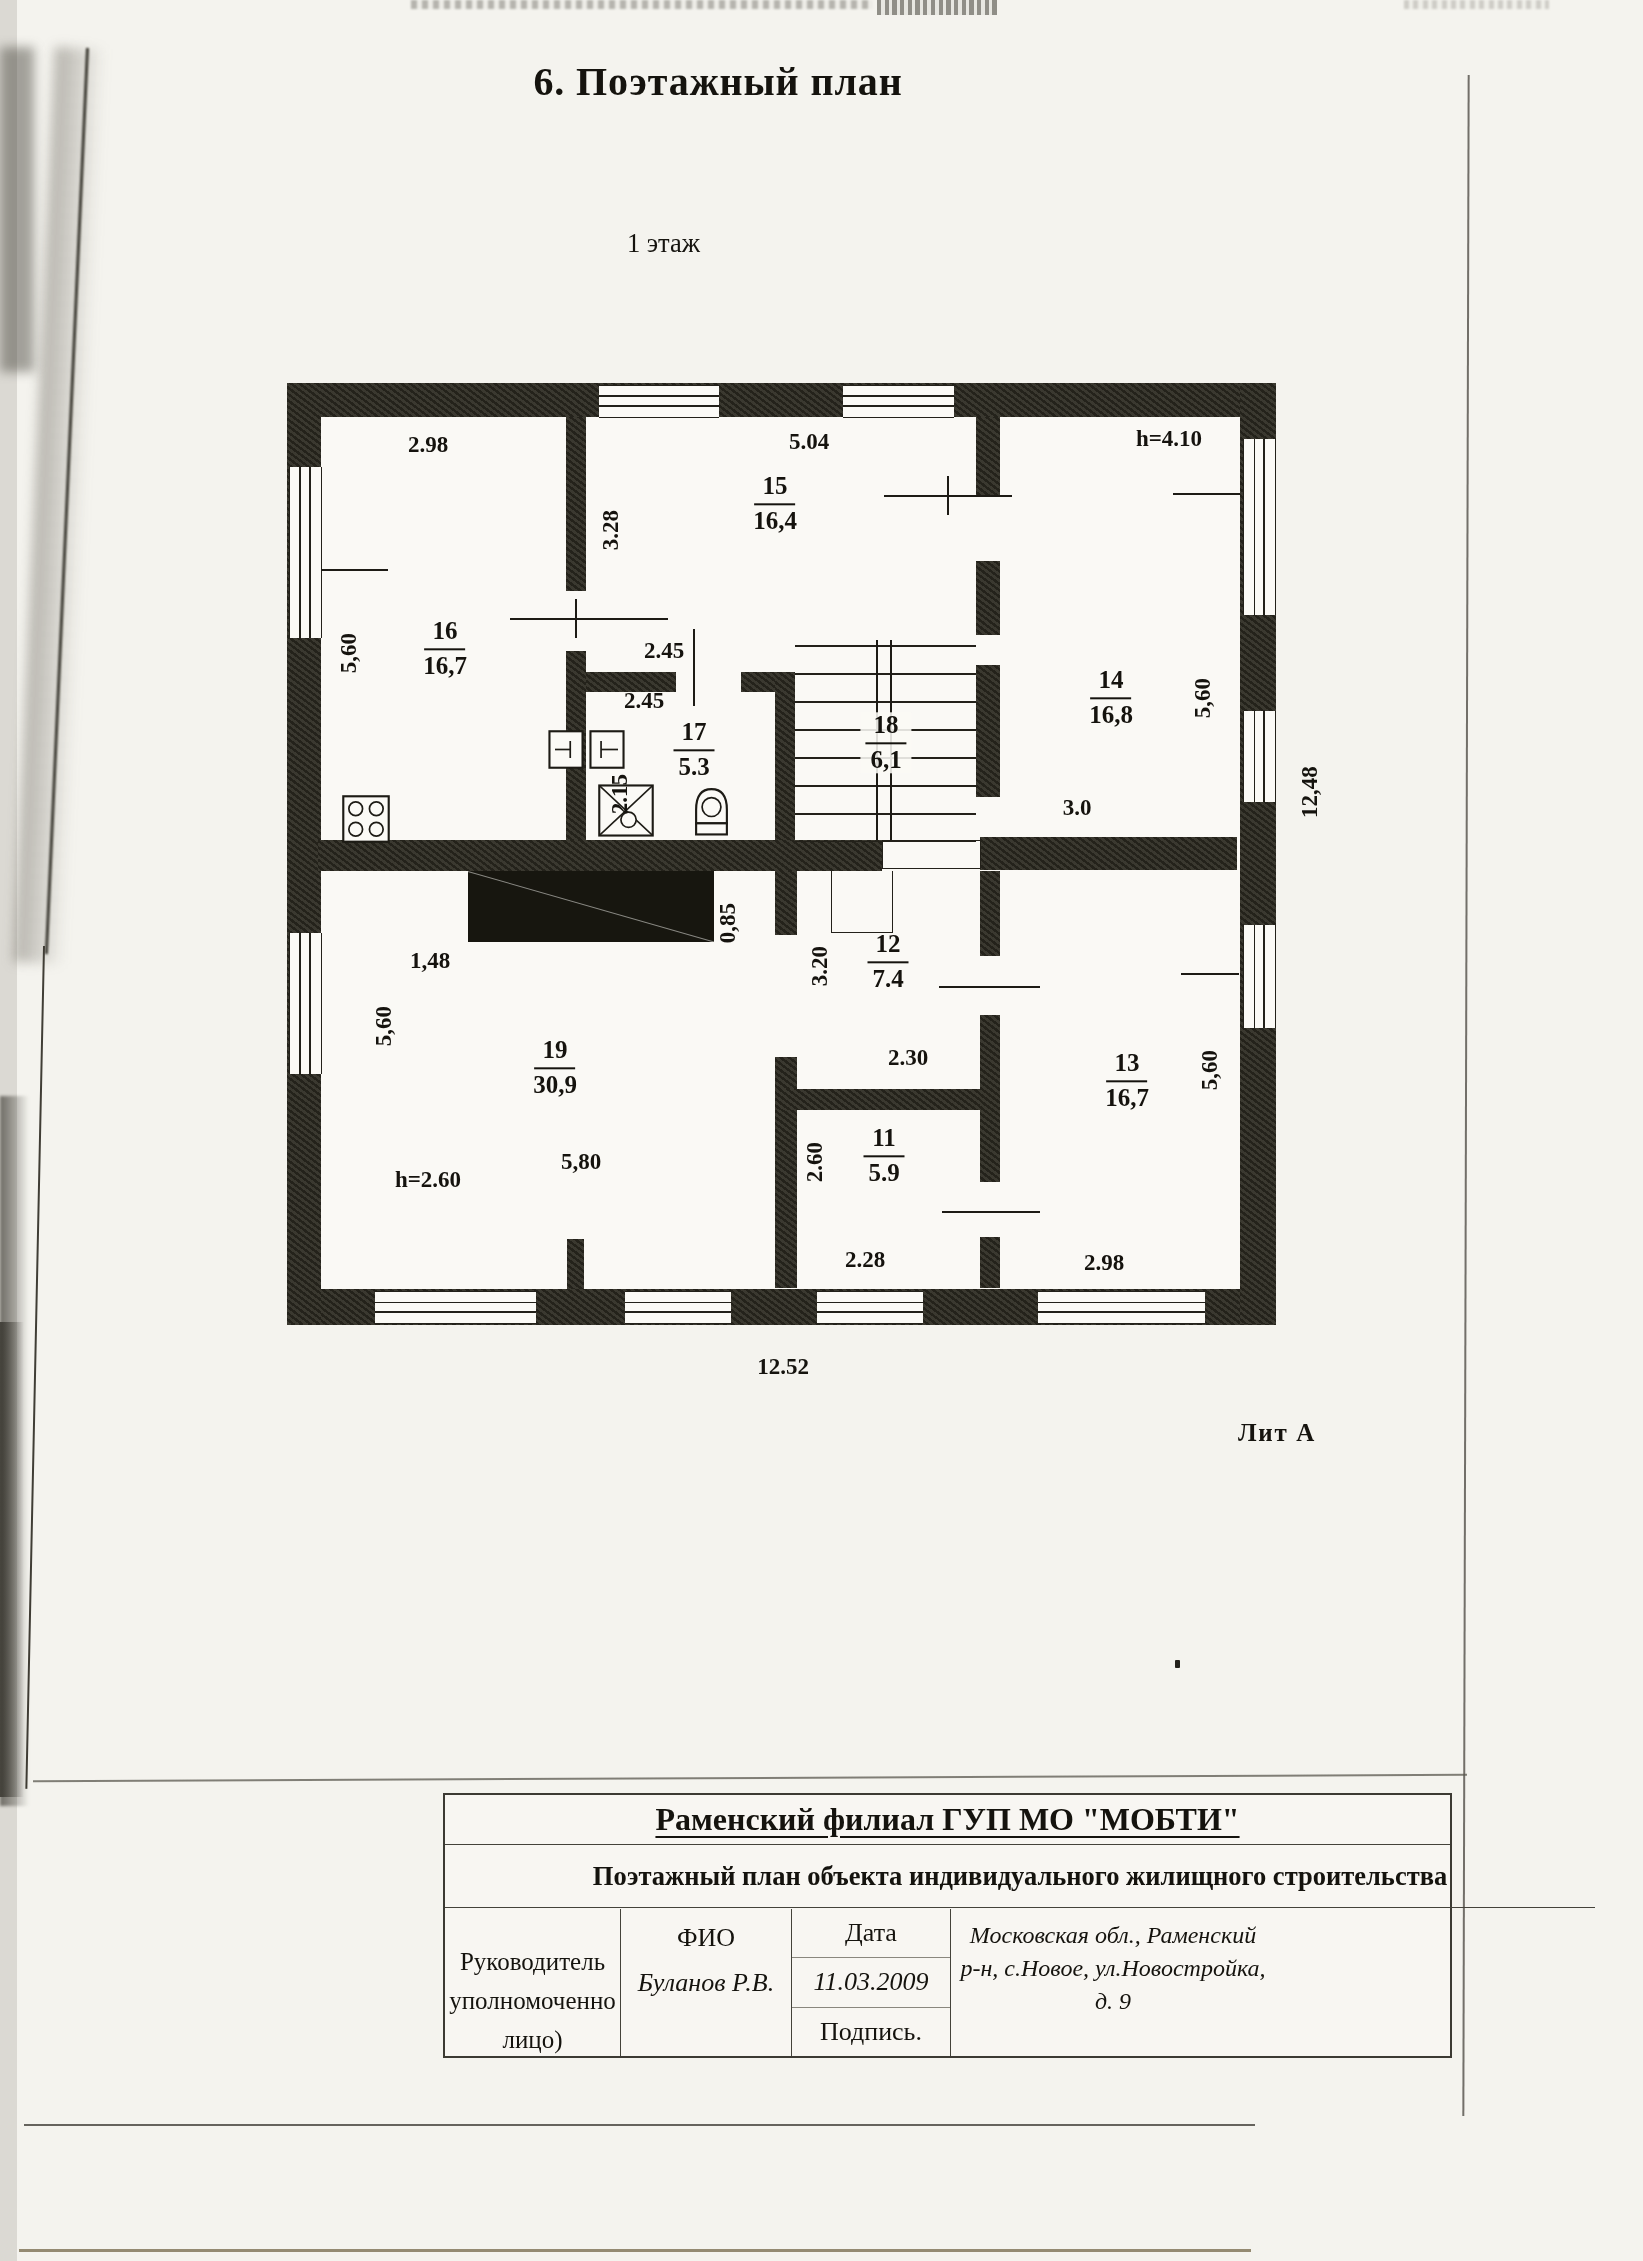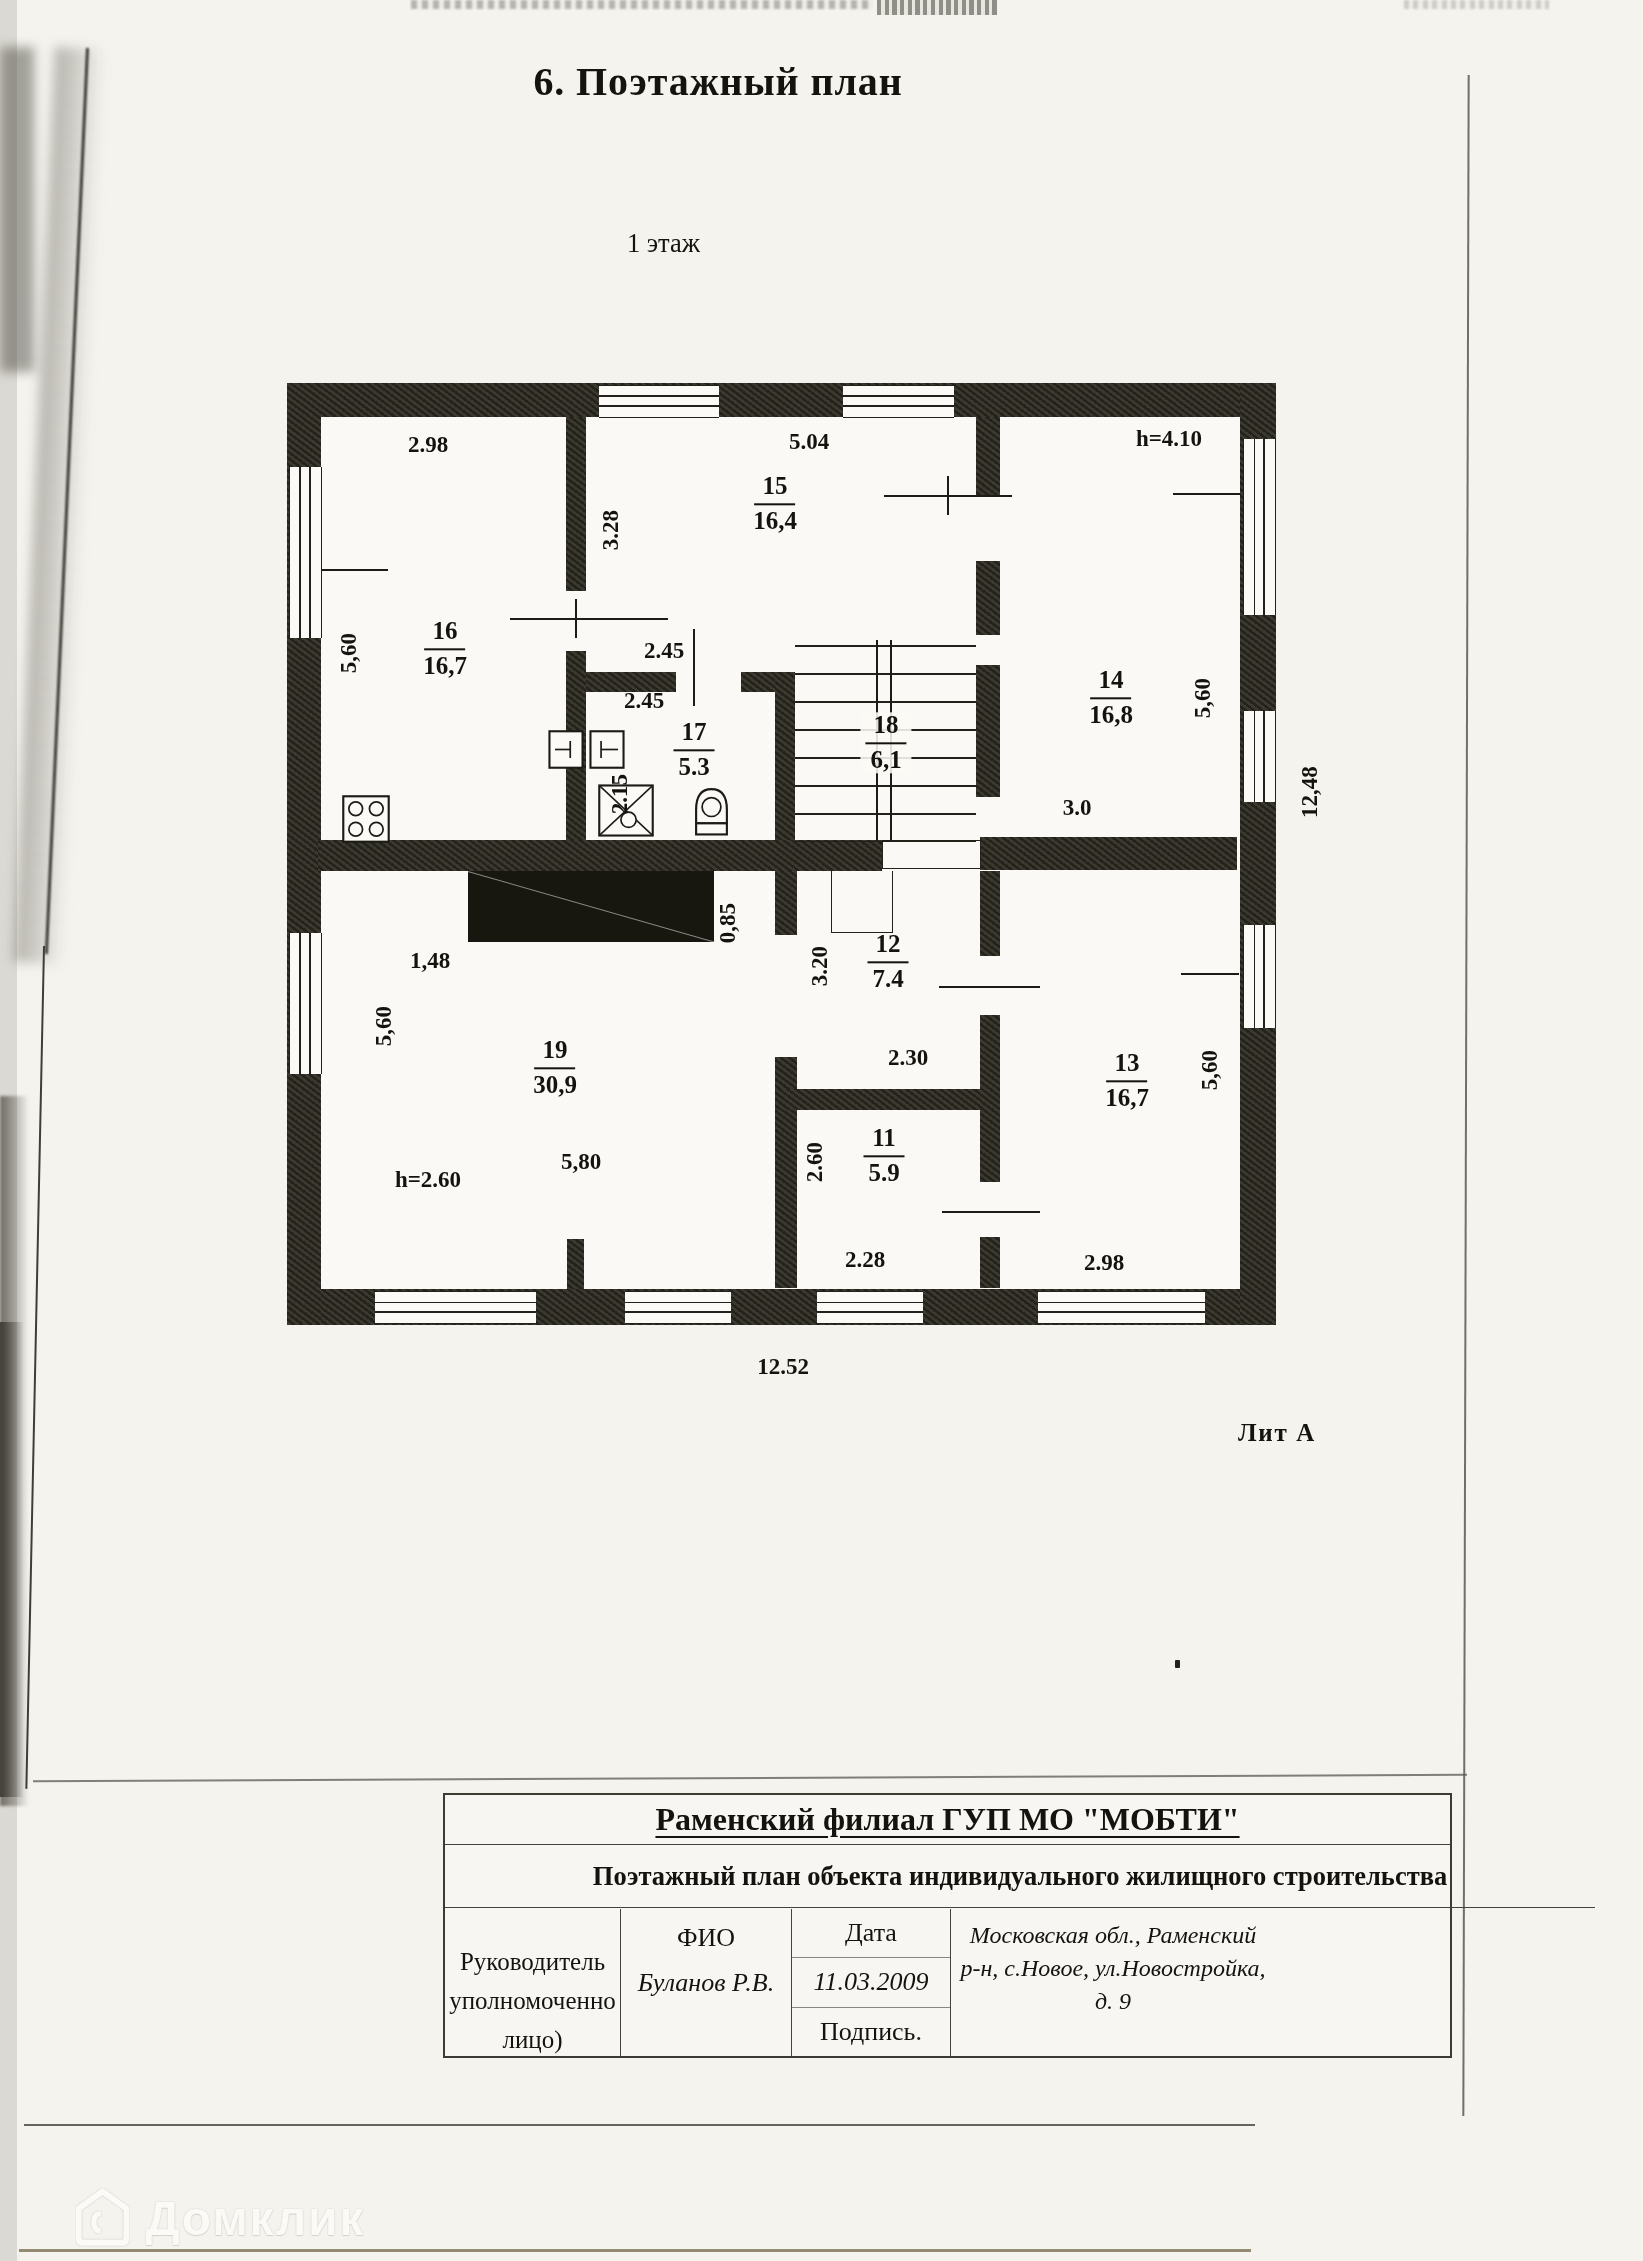--- a/index.html
+++ b/index.html
@@ -294,22 +294,15 @@
         <div class="c c3">Подпись.</div>
       </div>
       <div class="tc tc4">
         <div>Московская обл., Раменский</div>
         <div>р-н, с.Новое, ул.Новостройка,</div>
         <div>д. 9</div>
       </div>
     </div>
   </div>
 
-  <div class="abs wm">
-    <svg width="55" height="60" viewBox="0 0 64 70">
-      <path d="M32 4 L60 24 L60 58 Q60 64 54 64 L10 64 Q4 64 4 58 L4 24 Z" fill="none" stroke="#fcfbf8" stroke-width="7" stroke-linejoin="round" style="filter:drop-shadow(0 0 1.5px rgba(176,173,164,.6));"></path>
-      <path d="M30 30 Q22 30 22 40 Q22 50 30 50" fill="none" stroke="#fcfbf8" stroke-width="6" style="filter:drop-shadow(0 0 1.5px rgba(176,173,164,.6));"></path>
-    </svg>
-    <span class="wm-text">Домклик</span>
-  </div>
 
 </div>
 
 
 </body></html>

